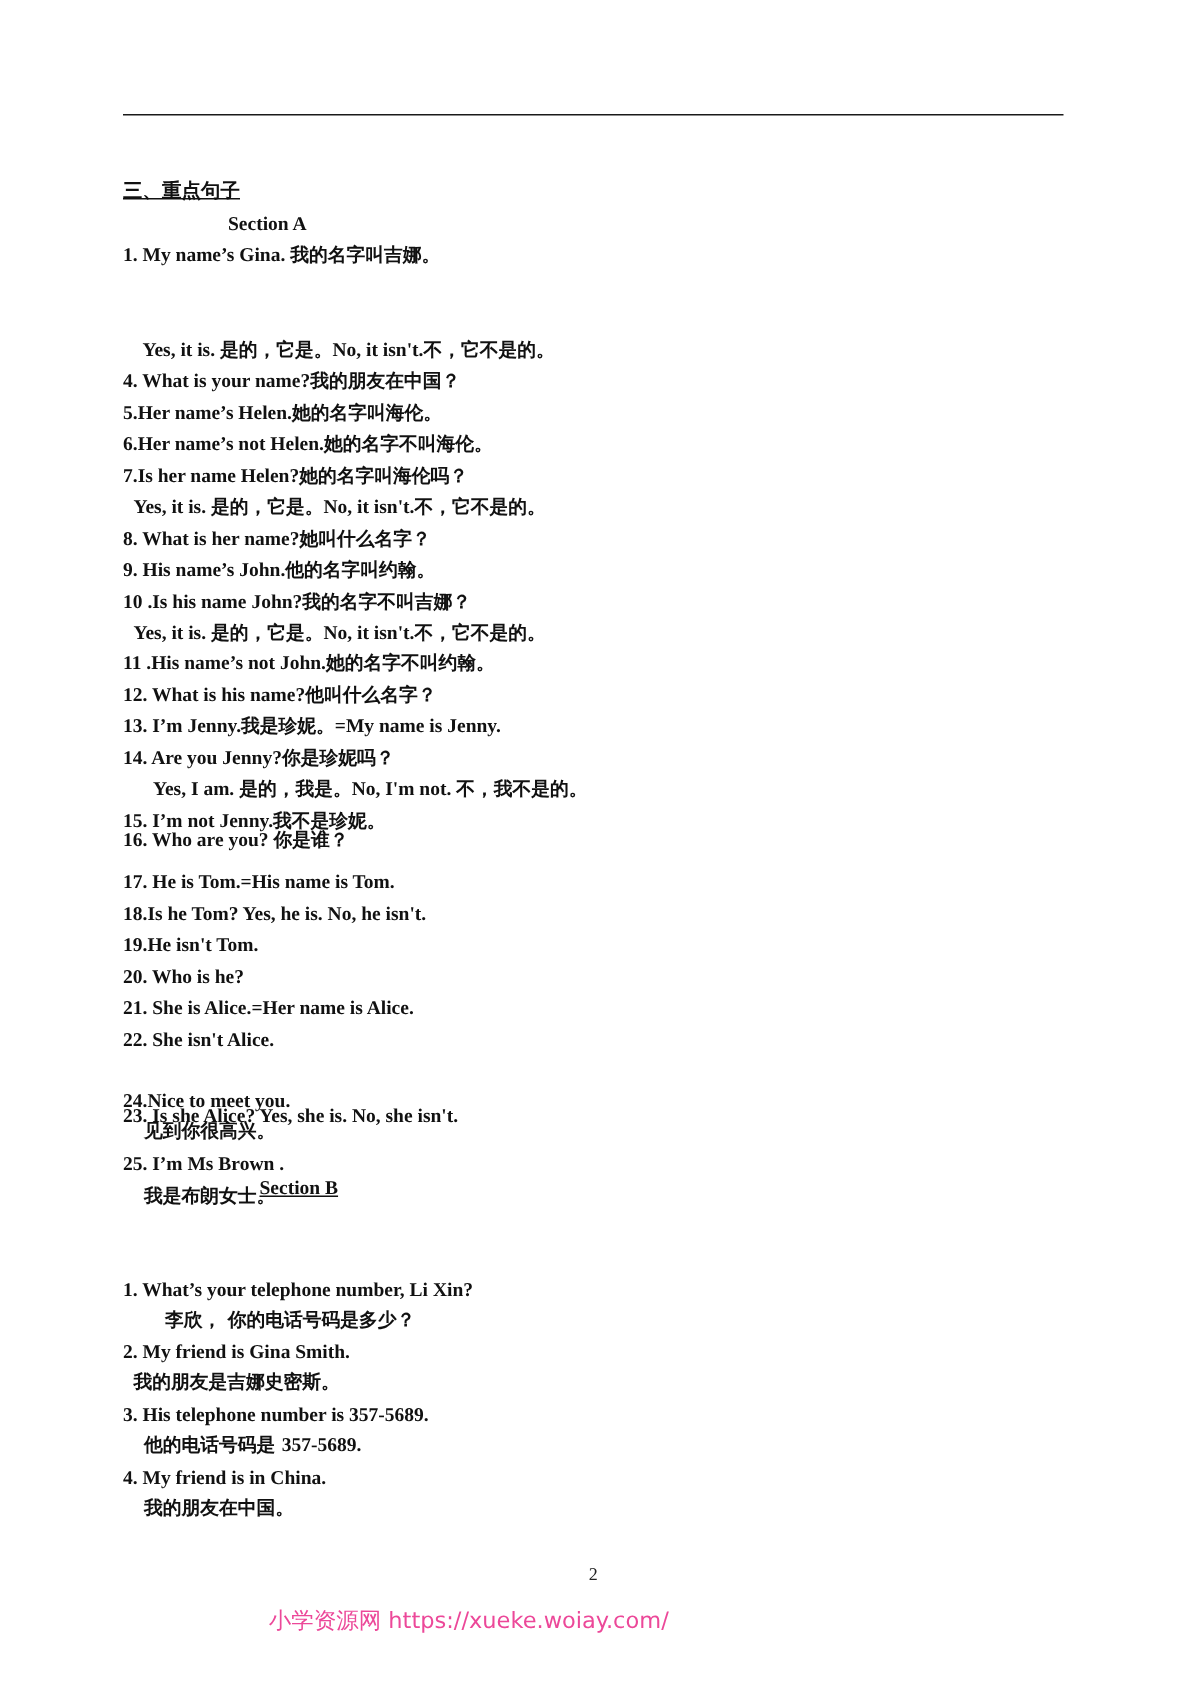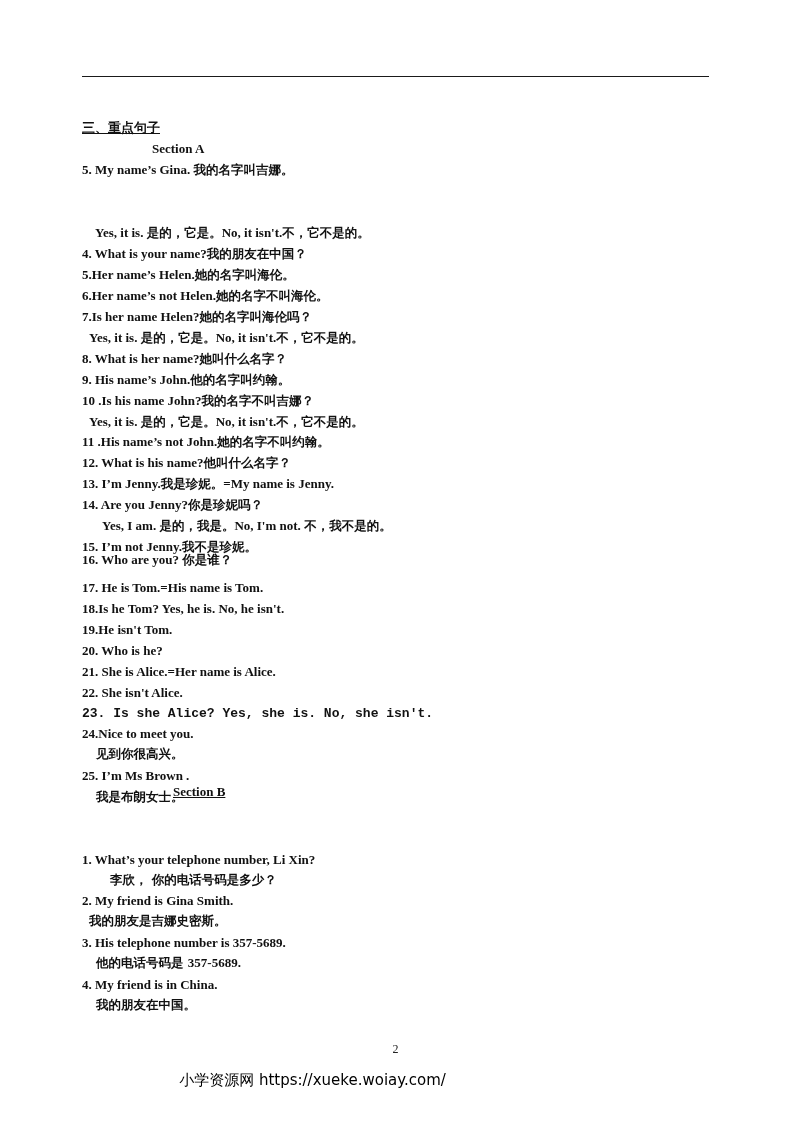--- a/index.html
+++ b/index.html
@@ -65,35 +65,35 @@
       color: #222;
     }
     .watermark {
       position: absolute;
       left: 0;
       width: 625px;
       top: 1071px;
       text-align: center;
       font-size: 15px;
       font-family: "DejaVu Sans", sans-serif;
-      color: #000000;
+      color: #ec4899;
     }
   </style>
 </head>
 <body>
 
 <div class="page">
   <div class="top-rule"></div>
 
   <div class="line heading" style="top:120px;">三、重点句子</div>
 
   <div class="line section-title" style="top:141px; left:152px;">Section A</div>
 
   <div class="line" style="top:162px;">
-    <span>5. My name’s Gina. </span><span class="cn">我的名字叫吉娜。</span>
+    <span>1. My name’s Gina. </span><span class="cn">我的名字叫吉娜。</span>
   </div>
   <div class="line" style="top:225px; left:95px;">
     <span>Yes, it is. </span><span class="cn">是的，它是。</span><span>No, it isn't.</span><span class="cn">不，它不是的。</span>
   </div>
   <div class="line" style="top:246px;">
     <span>4. What is your name?</span><span class="cn">我的朋友在中国？</span>
   </div>
   <div class="line" style="top:267px;">
     <span>5.Her name’s Helen.</span><span class="cn">她的名字叫海伦。</span>
   </div>
@@ -138,21 +138,21 @@
   </div>
   <div class="line" style="top:552px;">
     <span>16. Who are you? </span><span class="cn">你是谁？</span>
   </div>
   <div class="line" style="top:580px;">17. He is Tom.=His name is Tom.</div>
   <div class="line" style="top:601px;">18.Is he Tom? Yes, he is. No, he isn't.</div>
   <div class="line" style="top:622px;">19.He isn't Tom.</div>
   <div class="line" style="top:643px;">20. Who is he?</div>
   <div class="line" style="top:664px;">21. She is Alice.=Her name is Alice.</div>
   <div class="line" style="top:685px;">22. She isn't Alice.</div>
-  <div class="line" style="top:706px;font-family:Liberation Mono, monospace;">23. Is she Alice? Yes, she is. No, she isn't.</div>
+  <div class="line" style="top:736px;">23. Is she Alice? Yes, she is. No, she isn't.</div>
   <div class="line" style="top:726px;">24.Nice to meet you.</div>
   <div class="line cn" style="top:746px; left:96px;">见到你很高兴。</div>
   <div class="line" style="top:768px;">25. I’m Ms Brown .</div>
   <div class="line cn" style="top:789px; left:96px;">我是布朗女士。</div>
 
   <div class="line section-title underlined" style="top:784px; left:173px;">Section B</div>
 
   <div class="line" style="top:852px;">1. What’s your telephone number, Li Xin?</div>
   <div class="line cn" style="top:872px; left:110px;">李欣，  你的电话号码是多少？</div>
   <div class="line" style="top:893px;">2. My friend is Gina Smith.</div>

